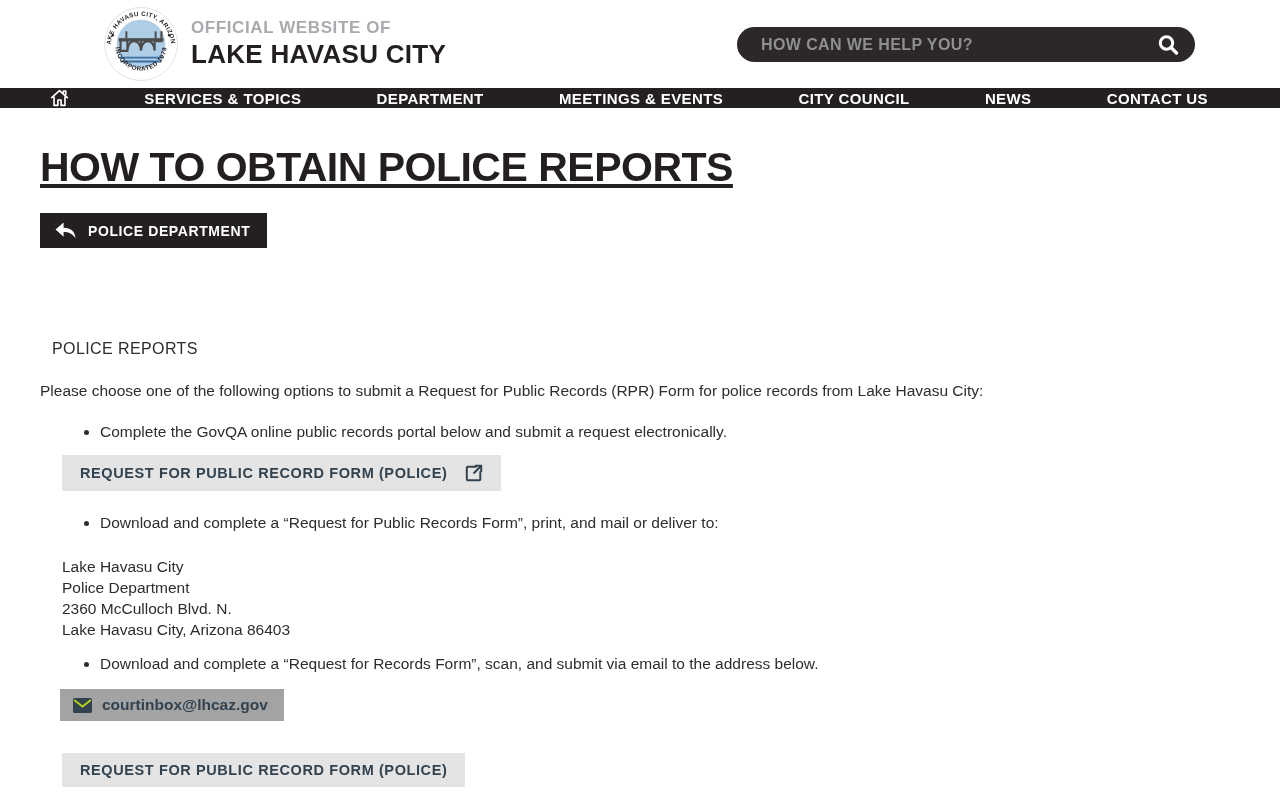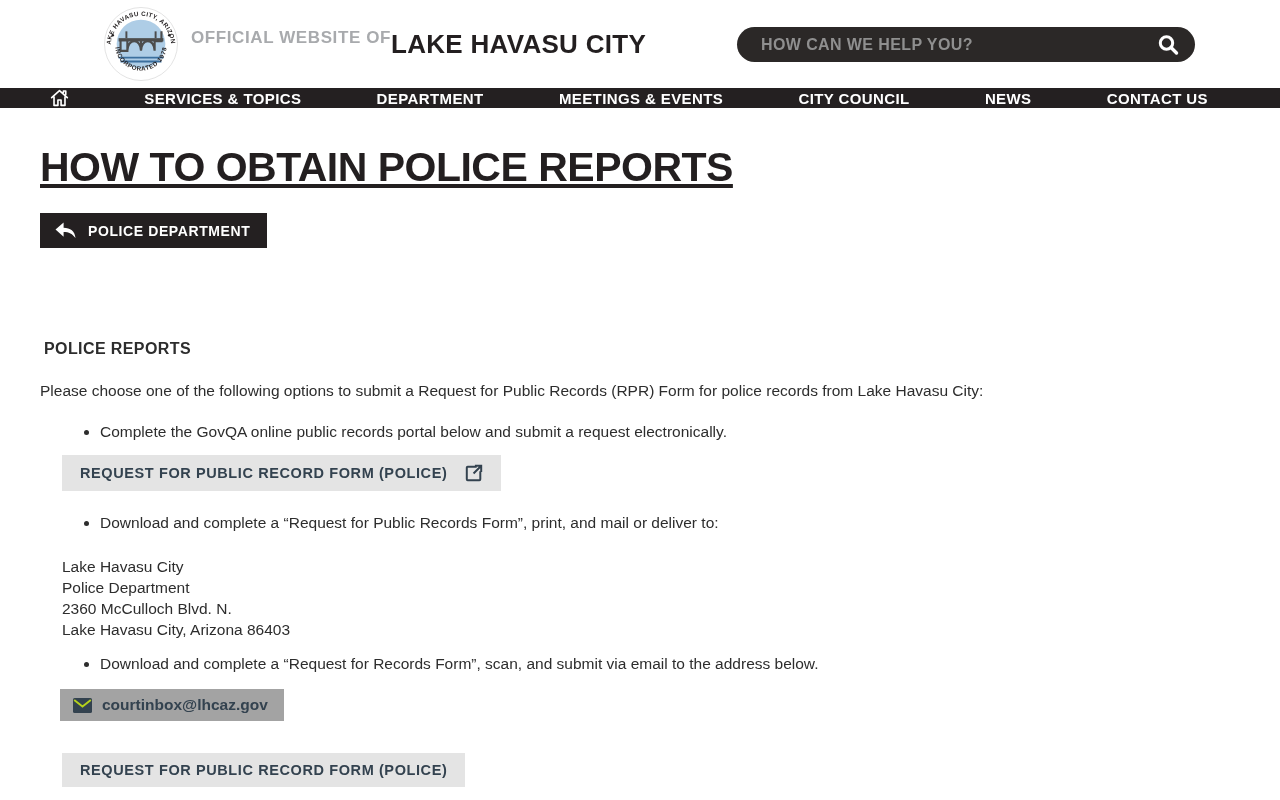--- a/index.html
+++ b/index.html
@@ -20,21 +20,21 @@
     align-items: center;
     background: #ffffff;
   }
   .brand {
     display: flex;
     align-items: center;
     margin-left: 104px;
     gap: 13px;
     cursor: pointer;
   }
-  .brand-text { display: flex; flex-direction: row; }
+  .brand-text { display: flex; flex-direction: column; }
   .tagline {
     color: #a8aaad;
     font-weight: bold;
     font-size: 17px;
     letter-spacing: 0.6px;
   }
   .site-name {
     color: #231f20;
     font-weight: 800;
     font-size: 26px;
@@ -107,23 +107,23 @@
     color: #ffffff;
     font-weight: bold;
     font-size: 14px;
     letter-spacing: 0.6px;
     padding: 8px 17px 8px 14px;
     margin-top: 22px;
     text-decoration: none;
     cursor: pointer;
   }
   h2.section-heading {
-    margin: 92px 0 0 4px;
+    margin: 92px 0 0 12px;
     font-size: 16px;
-    font-weight: bold;
+    font-weight: normal;
     color: #2d2d2d;
     letter-spacing: 0.4px;
   }
   p.intro { margin: 24px 0 0 0; font-size: 15.5px; color: #2d2d2d; }
   ul.options { margin: 23px 0 0 0; padding-left: 60px; }
   ul.options li { font-size: 15.5px; color: #2d2d2d; }
   .gray-btn {
     display: inline-flex;
     align-items: center;
     gap: 18px;

